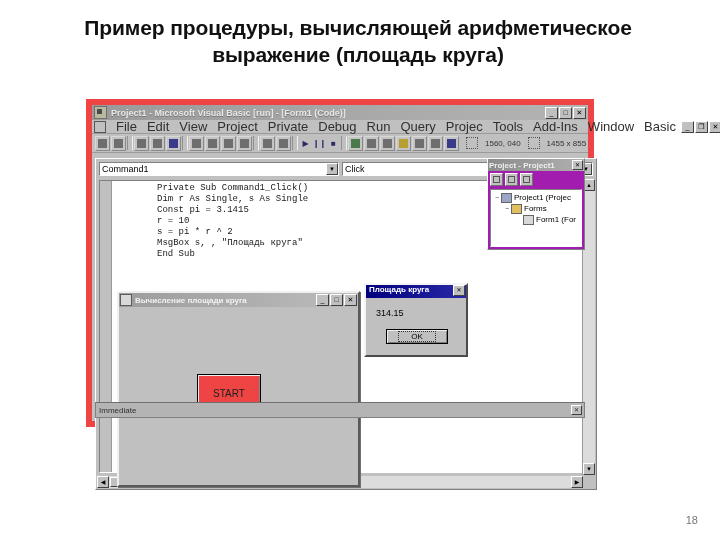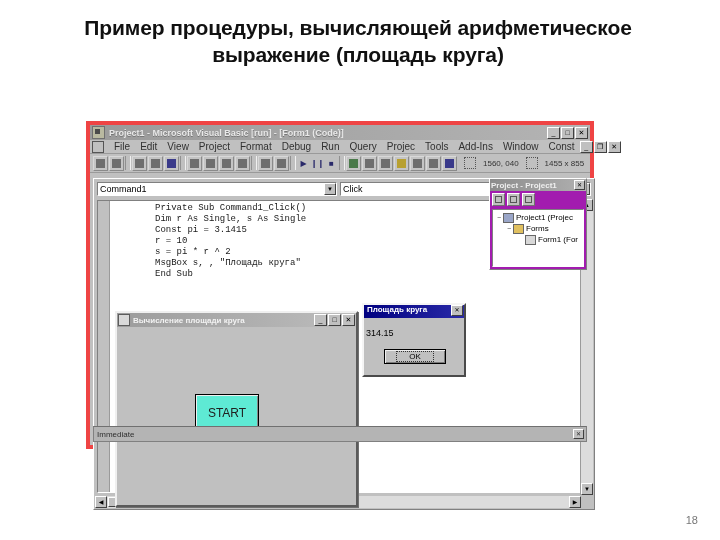--- a/index.html
+++ b/index.html
@@ -27,24 +27,24 @@
   .page-number{
     position:absolute;
     right:22px; bottom:14px;
     font-size:11px;
     color:#777777;
   }
 
   
   .vb-window{
     position:absolute;
-    left:86px; top:121px;
+    left:86px; top:99px;
     width:508px; height:328px;
     background:#c0c0c0;
-    border:4px solid #ef4444;
+    border:6px solid #ef4444;
     box-sizing:border-box;
     font-size:9px;
     color:#000000;
   }
   .titlebar{
     height:15px;
     background:linear-gradient(to right,#9a9a9a,#b4b4b4);
     display:flex;align-items:center;
     padding:0 2px;
     box-sizing:border-box;
@@ -97,21 +97,21 @@
   }
   .menurow .doc-icon{
     width:10px;height:10px;
     background:#c0c0c0;
     border:1px solid #555;
     margin-right:5px;
     flex:none;
   }
   .menu-item{
     padding:0 5px;
-    font-size:10px;
+    font-size:13px;
     color:#303030;
     white-space:nowrap;
   }
   .menurow .spacer{flex:1;}
 
   
   .toolbar{
     height:19px;
     display:flex;
     align-items:center;
@@ -367,25 +367,25 @@
   .form-title .ic{
     width:10px;height:10px;background:#d9d9d9;border:1px solid #5c5c5c;
     margin-right:3px;flex:none;
   }
   .form-title .t{flex:1;font-size:8px;font-weight:bold;color:#f2f2f2;white-space:nowrap;overflow:hidden;}
   .form-body{position:relative;height:calc(100% - 14px);}
   .start-btn{
     position:absolute;
     left:78px; top:67px;
     width:64px; height:38px;
-    background:#5eead4;
+    background:#ef4444;
     border:1px solid #000000;
     box-sizing:border-box;
     display:flex;align-items:center;justify-content:center;
-    font-size:12px;
+    font-size:10px;
     color:#202020;
     box-shadow:inset 1px 1px 0 #efefef, inset -1px -1px 0 #868686;
   }
 
   
   .msgbox{
     position:absolute;
     left:272px; top:178px;
     width:104px; height:74px;
     background:#c0c0c0;
@@ -405,21 +405,21 @@
   .msg-title .t{flex:1;font-size:8px;font-weight:bold;color:#ffffff;white-space:nowrap;overflow:hidden;padding-left:2px;}
   .msg-close{
     width:12px;height:11px;
     background:#c0c0c0;
     border:1px solid #ffffff;
     border-right-color:#404040;border-bottom-color:#404040;
     box-sizing:border-box;font-size:6px;text-align:center;line-height:9px;flex:none;
   }
   .msg-text{
     font-size:9px;color:#000;
-    padding:10px 0 0 2px;
+    padding:10px 0 0 10px;
   }
   .msg-ok{
     position:absolute;
     left:20px;bottom:11px;
     width:62px;height:15px;
     background:#c0c0c0;
     border:1px solid #000;
     box-sizing:border-box;
     display:flex;align-items:center;justify-content:center;
     font-size:8px;
@@ -471,29 +471,29 @@
       <div class="winbtn">✕</div>
     </div>
   </div>
 
   <div class="menurow">
     <div class="doc-icon"></div>
     <div class="menu-item">File</div>
     <div class="menu-item">Edit</div>
     <div class="menu-item">View</div>
     <div class="menu-item">Project</div>
-    <div class="menu-item">Format</div>
+    <div class="menu-item">Private</div>
     <div class="menu-item">Debug</div>
     <div class="menu-item">Run</div>
     <div class="menu-item">Query</div>
     <div class="menu-item">Projec</div>
     <div class="menu-item">Tools</div>
     <div class="menu-item">Add-Ins</div>
     <div class="menu-item">Window</div>
-    <div class="menu-item">Const</div>
+    <div class="menu-item">Basic</div>
     <div class="spacer"></div>
     <div class="winbtns">
       <div class="winbtn">_</div>
       <div class="winbtn">❐</div>
       <div class="winbtn">✕</div>
     </div>
   </div>
 
   <div class="toolbar">
     <div class="tb-btn">

